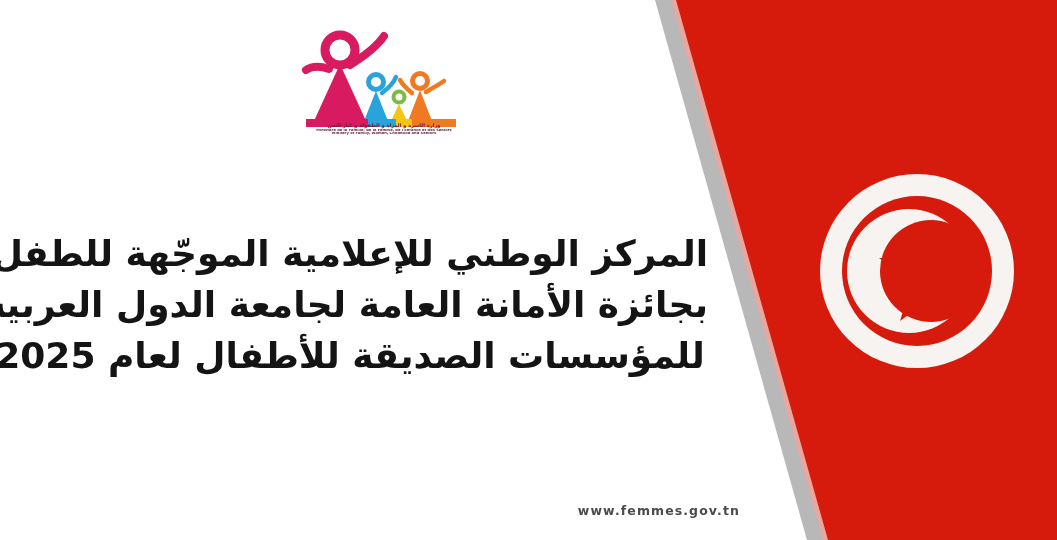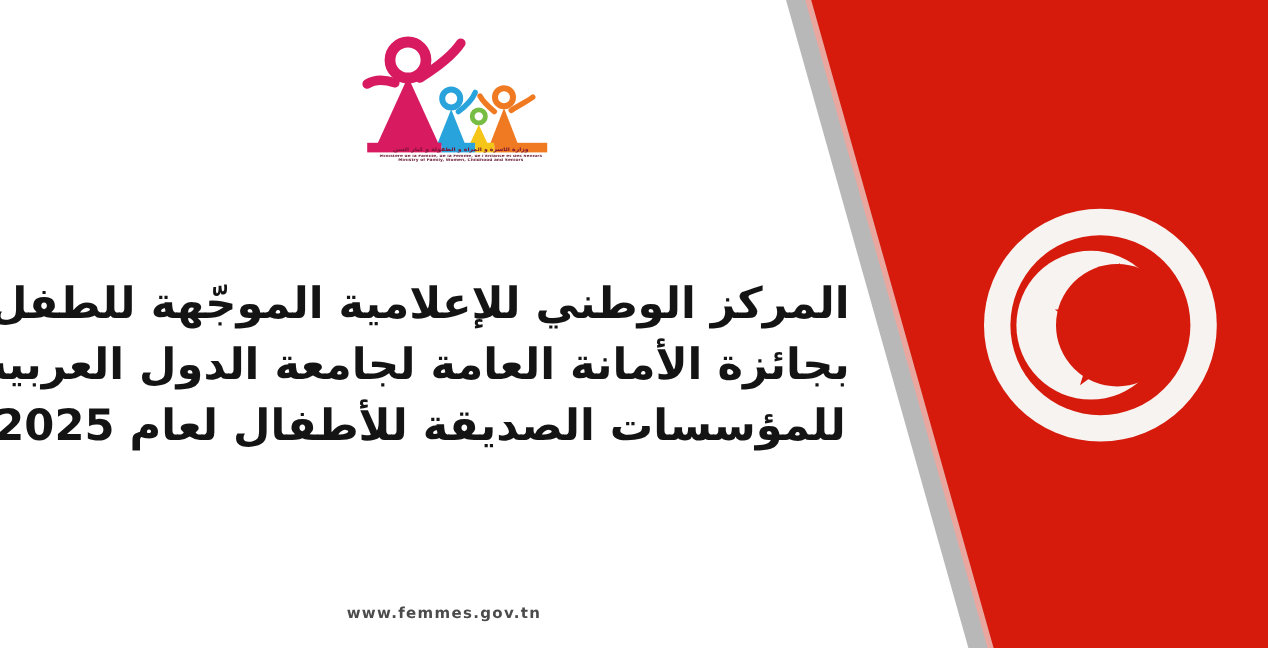--- a/index.html
+++ b/index.html
@@ -90,21 +90,21 @@
   }
   .headline .line { display: block; white-space: nowrap; }
 
   
   .site-url {
     position: absolute;
     left: 0px;
     top: 503px;
     width: 740px;
     z-index: 3;
-    text-align: center;
+    text-align: right;
     color: #4b4b4b;
     font-size: 12.5px;
     font-weight: bold;
     letter-spacing: 1.1px;
   }
 </style>
 </head>
 <body>
 
 <div id="poster">

